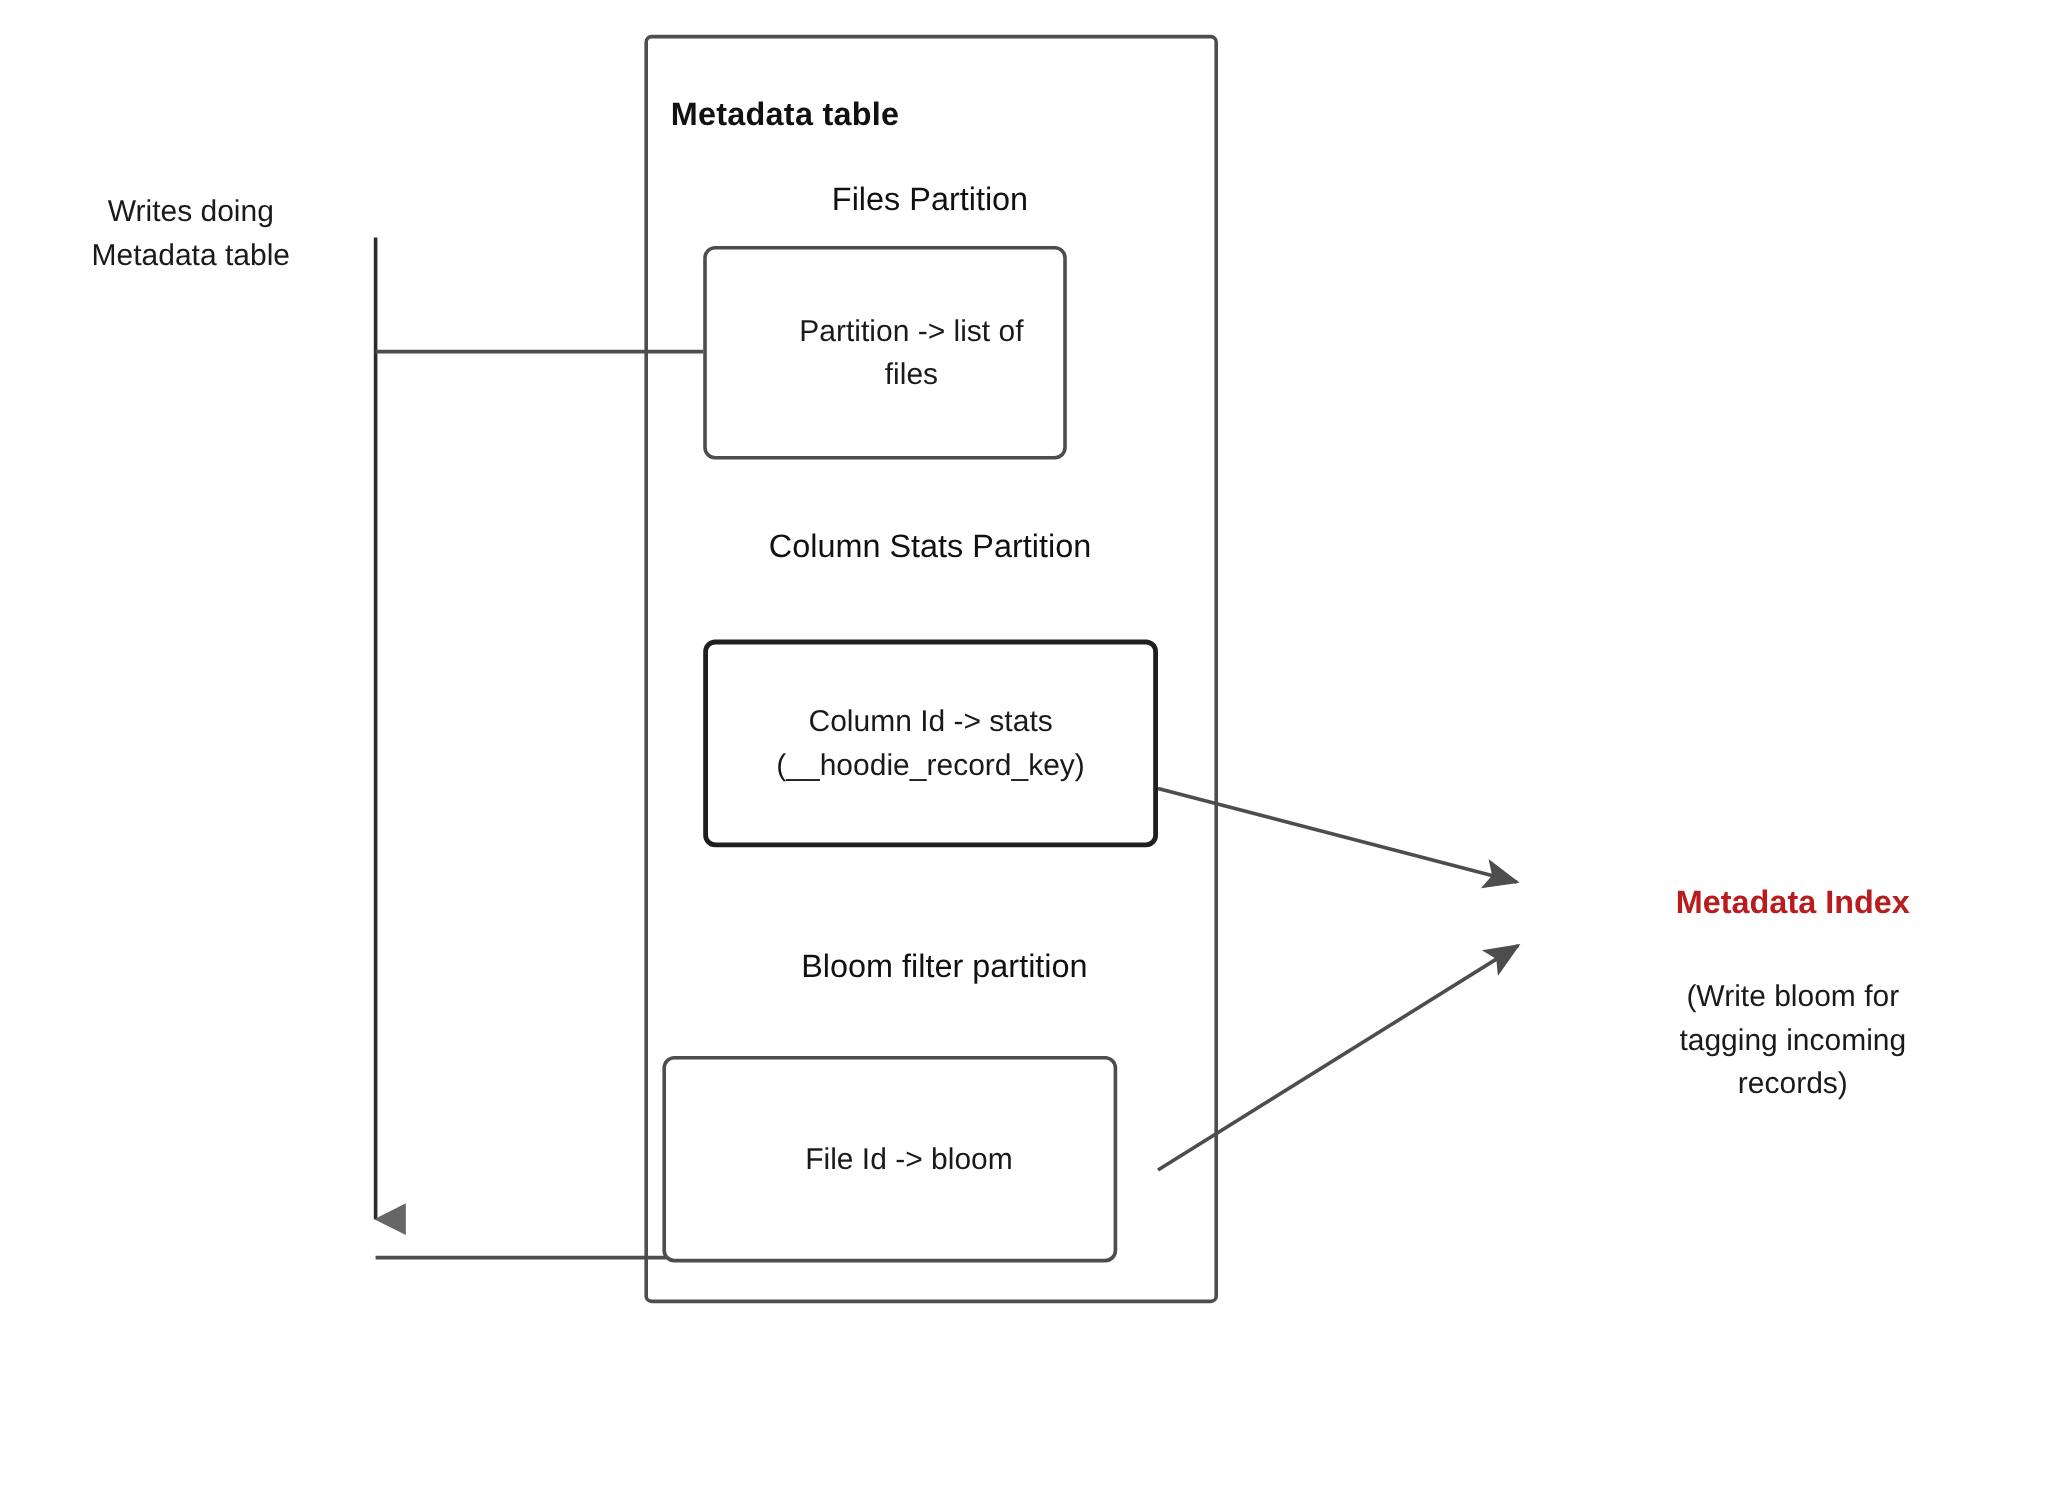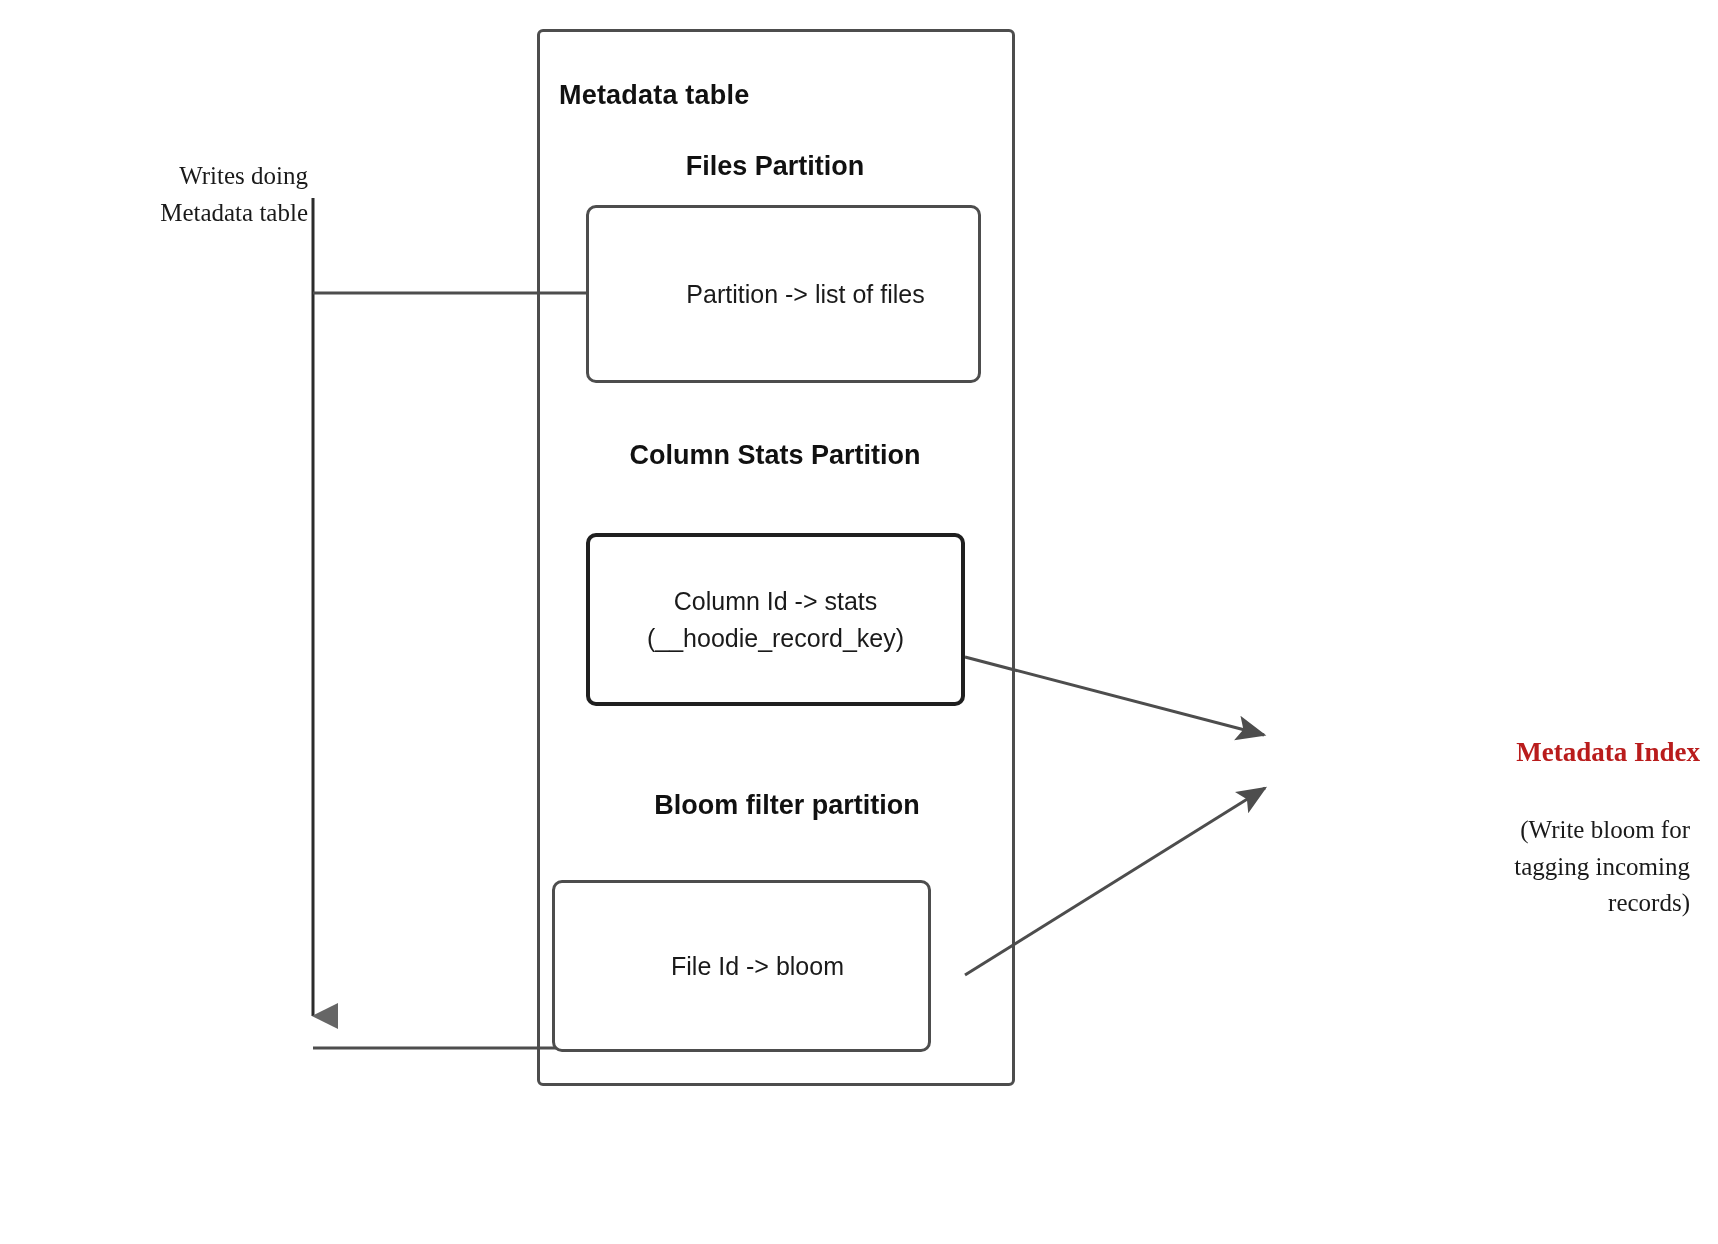--- a/index.html
+++ b/index.html
@@ -49,21 +49,21 @@
     letter-spacing: 0.2px;
     white-space: nowrap;
   }
 
   
   .section-title {
     position: absolute;
     width: 420px;
     text-align: center;
     font-size: 27px;
-    font-weight: bold;
+    font-weight: normal;
     color: #111111;
     line-height: 1.42;
   }
   #title-files      { left: 565px; top: 147px; }
   #title-colstats   { left: 565px; top: 436px; }
   #title-bloom      { left: 577px; top: 786px; }
 
   
   .inner-box {
     position: absolute;
@@ -72,31 +72,30 @@
     box-sizing: border-box;
     display: flex;
     align-items: center;
     justify-content: center;
     text-align: center;
     font-size: 25px;
     color: #1a1a1a;
     line-height: 1.45;
     background: #ffffff;
   }
-  #box-files    { left: 586px; top: 205px;  width: 395px; height: 178px; padding-left: 44px; }
+  #box-files    { left: 586px; top: 205px;  width: 303px; height: 178px; padding-left: 44px; }
   #box-colstats { left: 586px; top: 533px;  width: 379px; height: 173px; border-width: 4px; border-color: #1f1f1f; }
   #box-bloom    { left: 552px; top: 880px;  width: 379px; height: 172px; padding-left: 32px; }
   .inner-box .txt { padding: 0 10px; }
 
   
   .free-label {
     position: absolute;
-    text-align: right;
+    text-align: center;
     color: #1a1a1a;
-    font-family: Liberation Serif, serif;
   }
   #label-writes {
     left: 10px;
     top: 158px;
     width: 298px;
     font-size: 25px;
     line-height: 1.46;
   }
   #label-mdindex {
     left: 1288px;

